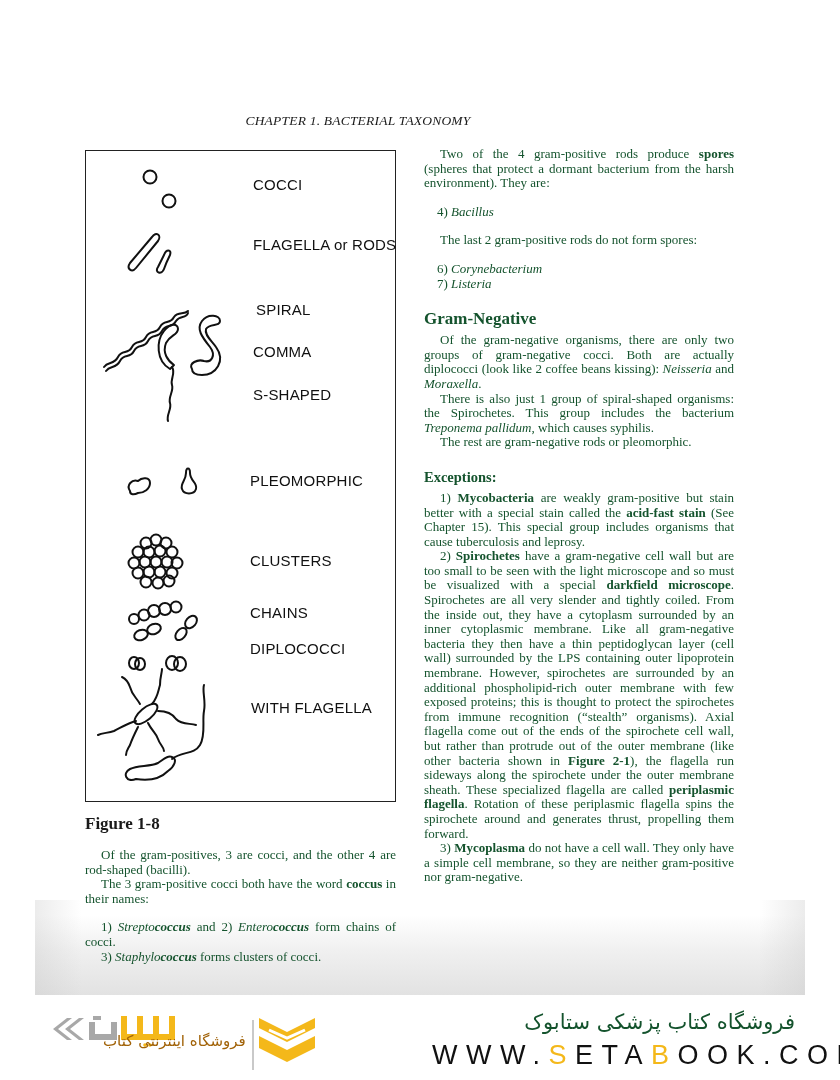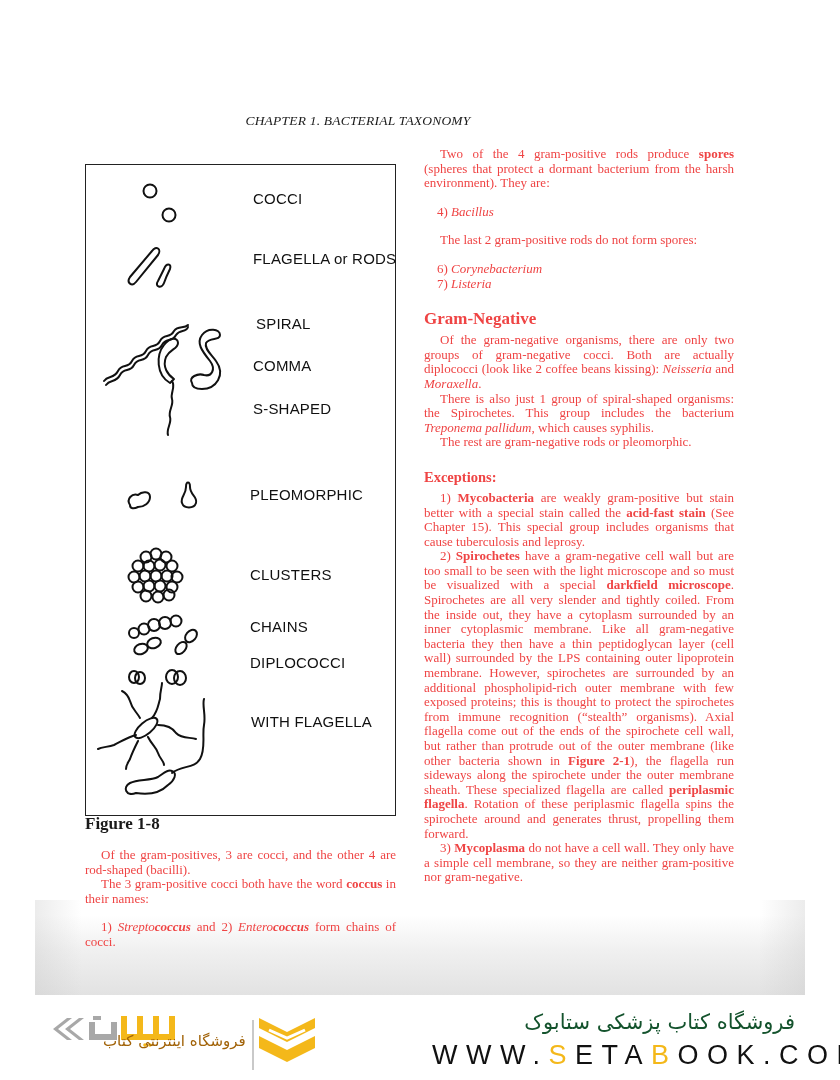--- a/index.html
+++ b/index.html
@@ -17,35 +17,35 @@
     content: ""; position: absolute; left: 0; right: 0; top: 900px; bottom: 0;
     background: linear-gradient(to right, rgba(200,200,200,0.35), rgba(255,255,255,0) 6%, rgba(255,255,255,0) 94%, rgba(200,200,200,0.35));
     pointer-events: none;
   }
   .running-head {
     position: absolute; top: 113px; left: 0; width: 716px; text-align: center;
     font-family: "Liberation Serif", serif; font-style: italic; font-size: 13.5px;
     letter-spacing: 0.2px; color: #1a1a1a;
   }
   .figure-box {
-    position: absolute; left: 85px; top: 164px; width: 311px; height: 652px;
+    position: absolute; left: 85px; top: 150px; width: 311px; height: 652px;
     border: 1.5px solid #222; box-sizing: border-box; background: #fff; padding-left: 6px;
   }
   .figure-box svg.drawings { position: absolute; left: 0; top: 0; }
   .fig-label {
     position: absolute; font-family: "Liberation Sans", sans-serif; font-size: 15px;
     color: #111; letter-spacing: 0.2px; white-space: nowrap;
   }
   .figure-caption {
     position: absolute; left: 85px; top: 814px;
     font-family: "Liberation Serif", serif; font-weight: bold; font-size: 17px;
   }
   .col {
     position: absolute; font-family: "Liberation Serif", serif; font-size: 13px;
-    line-height: 14.6px; color: #ef4444; text-align: justify;
+    line-height: 14.6px; color: #14532d; text-align: justify;
   }
   .col p { margin: 0; }
   .col .indent { text-indent: 16px; }
   .col .list-item { padding-left: 13px; }
   .col .gap { height: 14px; }
   .col h2 {
     margin: 0; font-family: "Liberation Serif", serif; font-weight: bold; font-size: 17px;
     line-height: 20px;
   }
   .col h3 {
@@ -185,20 +185,21 @@
   <div class="fig-label" style="left:165px; top:548px;">WITH FLAGELLA</div>
 </div>
 
 <div class="figure-caption">Figure 1-8</div>
 
 <div class="col left-col">
   <p class="indent"><span>Of the gram-positives, 3 are cocci, and the other 4 are rod-shaped (bacilli).</span></p>
   <p class="indent"><span>The 3 gram-positive cocci both have the word </span><b>coccus</b><span> in their names:</span></p>
   <div class="gap"></div>
   <p class="indent"><span>1) </span><i>Strepto</i><b><i>coccus</i></b><span> and 2) </span><i>Entero</i><b><i>coccus</i></b><span> form chains of cocci.</span></p>
+  <p class="indent"><span>3) </span><i>Staphylo</i><b><i>coccus</i></b><span> forms clusters of cocci.</span></p>
 </div>
 
 <div class="col right-col">
   <p class="indent"><span>Two of the 4 gram-positive rods produce </span><b>spores</b><span> (spheres that protect a dormant bacterium from the harsh environment). They are:</span></p>
   <div class="gap"></div>
   <p class="list-item"><span>4) </span><i>Bacillus</i></p>
   <div class="gap"></div>
   <p class="indent">The last 2 gram-positive rods do not form spores:</p>
   <div class="gap"></div>
   <p class="list-item"><span>6) </span><i>Corynebacterium</i></p>

